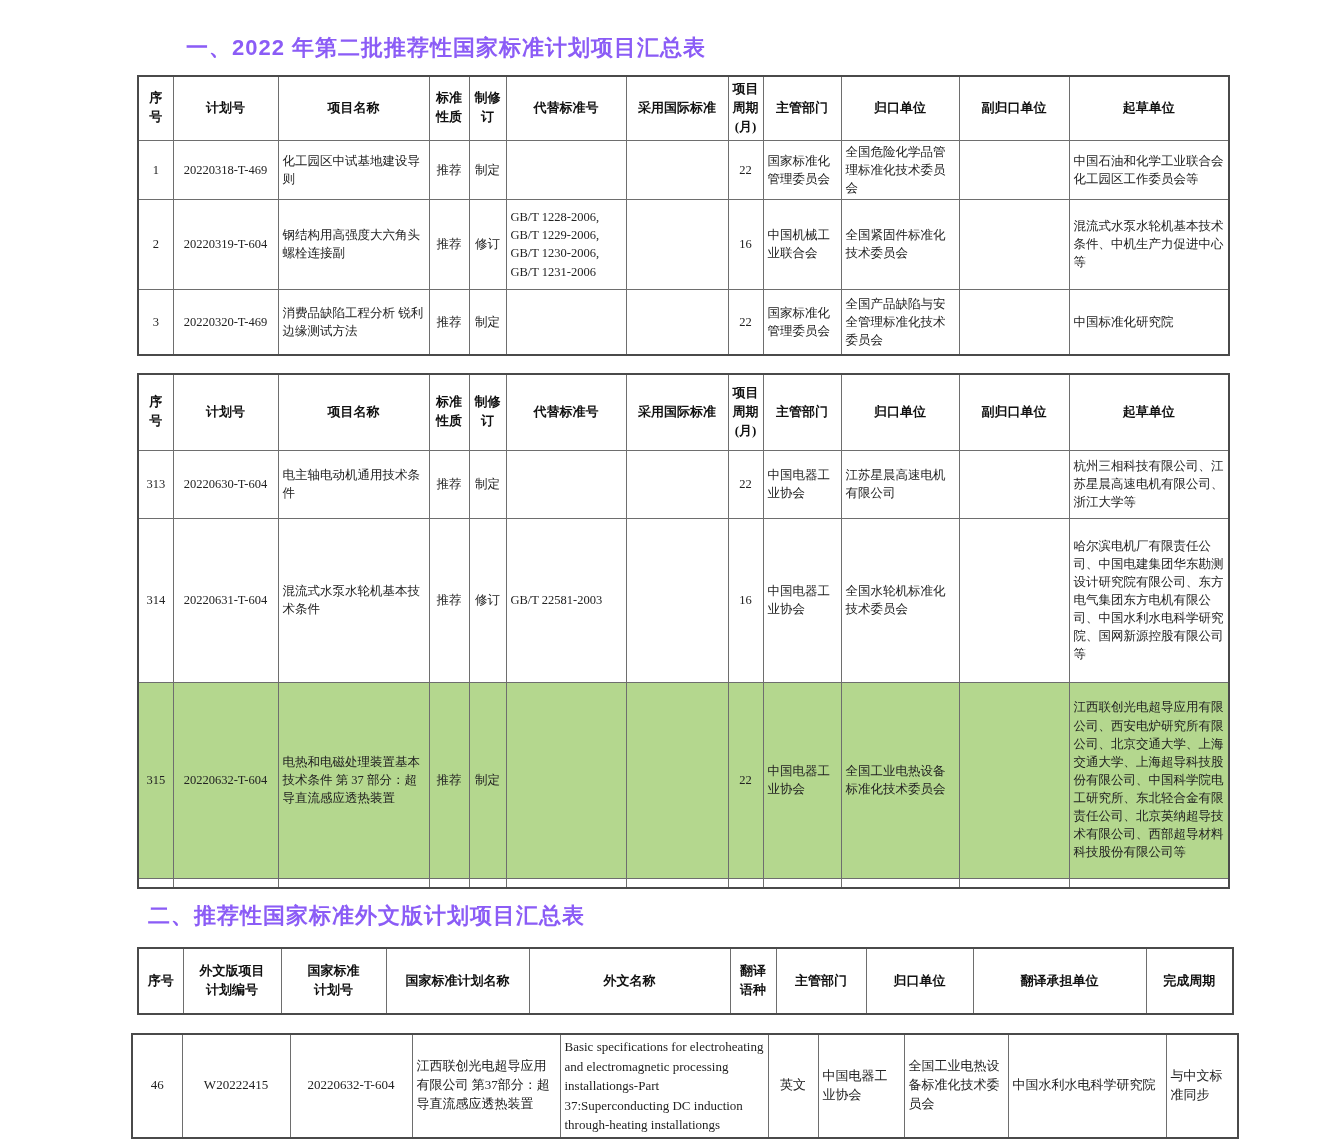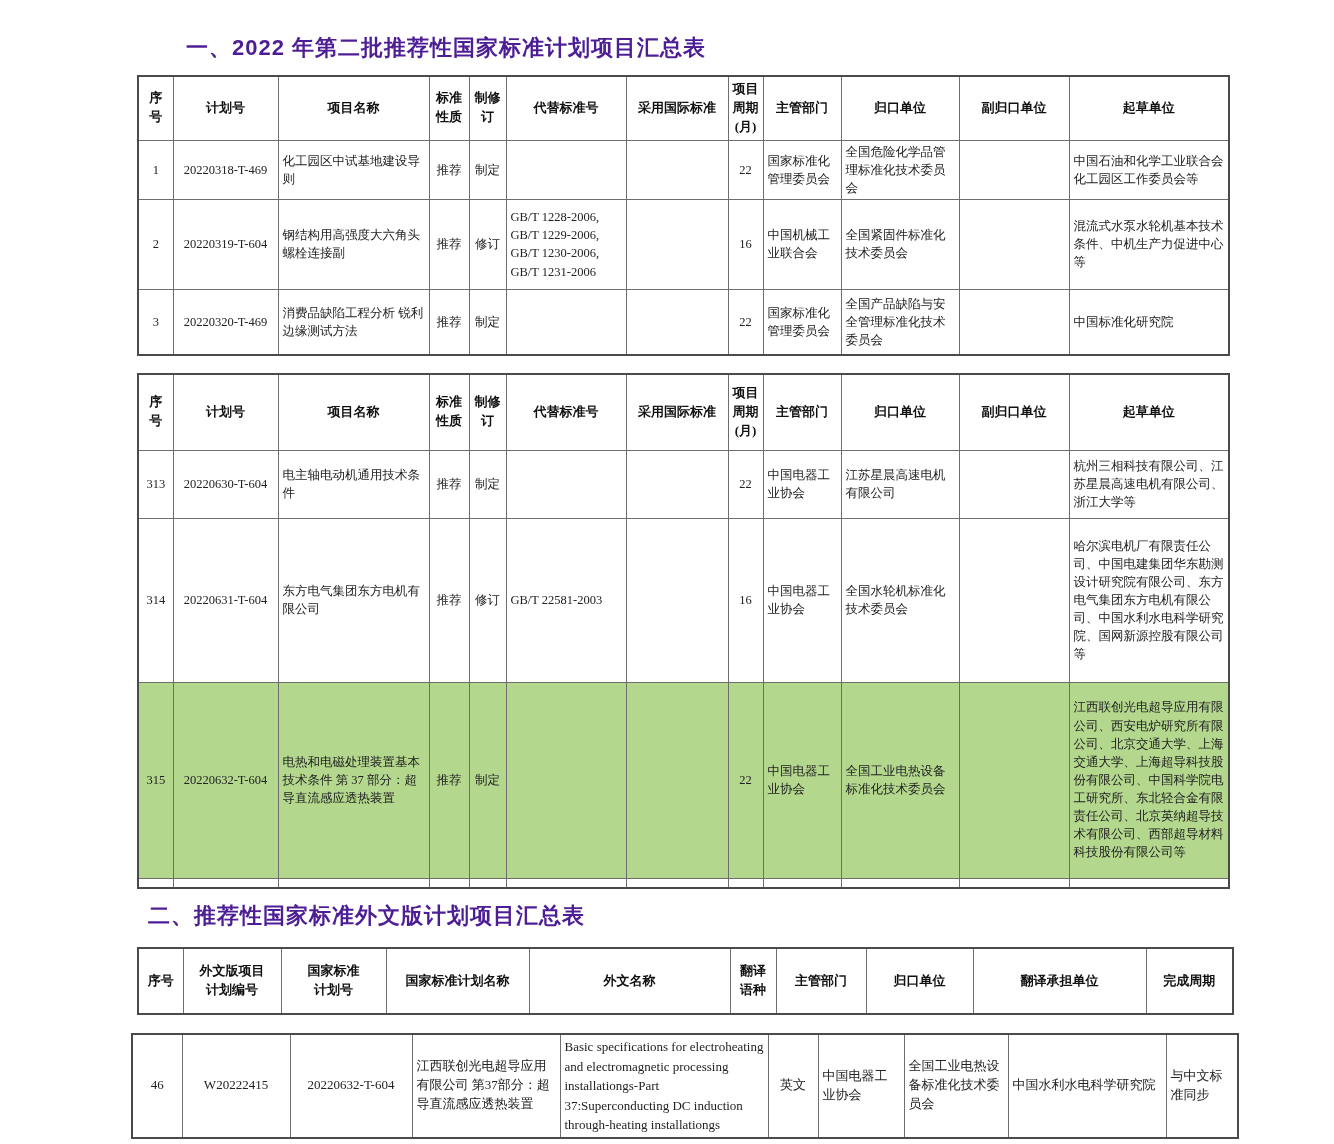--- a/index.html
+++ b/index.html
@@ -4,21 +4,21 @@
 <style>
   html,body{margin:0;padding:0;}
   body{
     width:1334px;height:1144px;position:relative;background:#ffffff;
     font-family:"Liberation Serif","DejaVu Serif",serif;
     color:#1c1c1c;
   }
   .sec-title{
     position:absolute;
     font-family:"Liberation Sans","DejaVu Sans",sans-serif;
-    font-weight:bold;font-size:22px;color:#4c1d95;letter-spacing:1px;
+    font-weight:bold;font-size:22px;color:#8b5cf6;letter-spacing:1px;
     white-space:nowrap;
   }
   table{border-collapse:collapse;table-layout:fixed;position:absolute;background:#fff;}
   table, td, th{border:1px solid #6e6e6e;}
   table{border:2px solid #4a4a4a;}
   td,th{
     padding:2px 4px;font-size:12.5px;line-height:1.45;color:#222;
     vertical-align:middle;overflow:hidden;word-break:break-all;
   }
   th{font-weight:bold;font-size:13px;text-align:center;white-space:pre-line;color:#111;}
@@ -161,21 +161,21 @@
     <td class="c"></td>
     <td class="c">22</td>
     <td class="l">中国电器工业协会</td>
     <td class="l">江苏星晨高速电机有限公司</td>
     <td class="l"></td>
     <td class="l">杭州三相科技有限公司、江苏星晨高速电机有限公司、浙江大学等</td>
   </tr>
   <tr style="height:164px">
     <td class="c">314</td>
     <td class="c">20220631-T-604</td>
-    <td class="l">东方电气集团东方电机有限公司</td>
+    <td class="l">混流式水泵水轮机基本技术条件</td>
     <td class="c">推荐</td>
     <td class="c">修订</td>
     <td class="l pre">GB/T 22581-2003</td>
     <td class="c"></td>
     <td class="c">16</td>
     <td class="l">中国电器工业协会</td>
     <td class="l">全国水轮机标准化技术委员会</td>
     <td class="l"></td>
     <td class="l">哈尔滨电机厂有限责任公司、中国电建集团华东勘测设计研究院有限公司、东方电气集团东方电机有限公司、中国水利水电科学研究院、国网新源控股有限公司等</td>
   </tr>

